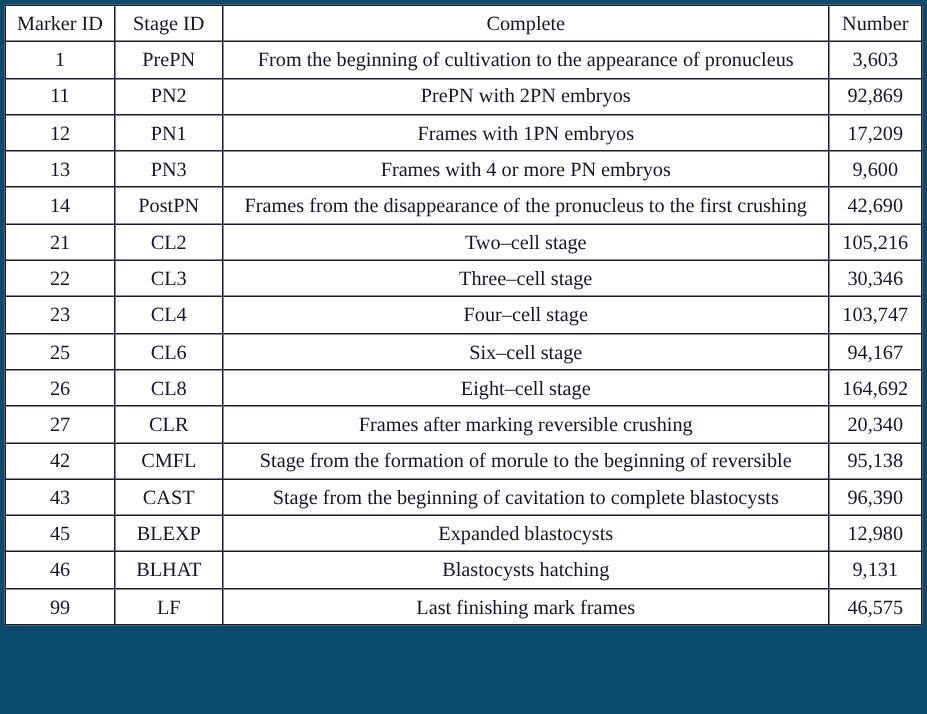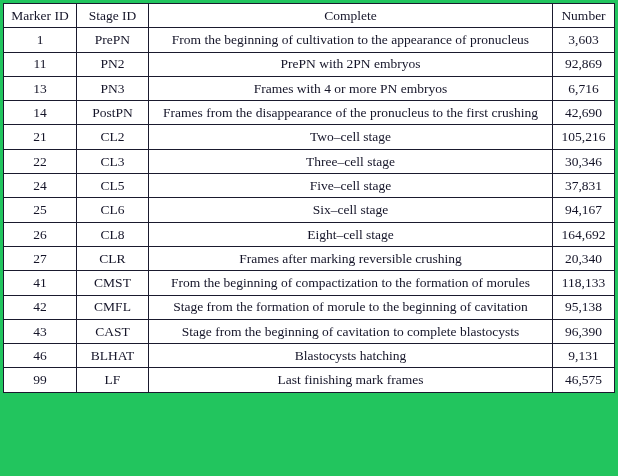--- a/index.html
+++ b/index.html
@@ -10,21 +10,21 @@
   body {
     width: 618px;
     height: 476px;
     overflow: hidden;
     font-family: "Liberation Serif", "DejaVu Serif", serif;
   }
   .page {
     position: relative;
     width: 618px;
     height: 476px;
-    background: #22c55e;
+    background: #0c4a6e;
     box-sizing: border-box;
     padding: 3px 4px 6px 3px;
   }
   table.stage-table {
     border-collapse: collapse;
     width: 611px;
     table-layout: fixed;
     background: #ffffff;
   }
   table.stage-table td,
@@ -76,84 +76,90 @@
           <td class="cell-decoding">From the beginning of cultivation to the appearance of pronucleus</td>
           <td class="cell-number">3,603</td>
         </tr>
         <tr>
           <td class="cell-marker">11</td>
           <td class="cell-stage">PN2</td>
           <td class="cell-decoding">PrePN with 2PN embryos</td>
           <td class="cell-number">92,869</td>
         </tr>
         <tr>
+          <td class="cell-marker">12</td>
+          <td class="cell-stage">PN1</td>
+          <td class="cell-decoding">Frames with 1PN embryos</td>
+          <td class="cell-number">17,209</td>
+        </tr>
+        <tr>
           <td class="cell-marker">13</td>
           <td class="cell-stage">PN3</td>
           <td class="cell-decoding">Frames with 4 or more PN embryos</td>
-          <td class="cell-number">6,716</td>
+          <td class="cell-number">9,600</td>
         </tr>
         <tr>
           <td class="cell-marker">14</td>
           <td class="cell-stage">PostPN</td>
           <td class="cell-decoding">Frames from the disappearance of the pronucleus to the first crushing</td>
           <td class="cell-number">42,690</td>
         </tr>
         <tr>
           <td class="cell-marker">21</td>
           <td class="cell-stage">CL2</td>
           <td class="cell-decoding">Two–cell stage</td>
           <td class="cell-number">105,216</td>
         </tr>
         <tr>
           <td class="cell-marker">22</td>
           <td class="cell-stage">CL3</td>
           <td class="cell-decoding">Three–cell stage</td>
           <td class="cell-number">30,346</td>
         </tr>
         <tr>
-          <td class="cell-marker">24</td>
-          <td class="cell-stage">CL5</td>
-          <td class="cell-decoding">Five–cell stage</td>
-          <td class="cell-number">37,831</td>
+          <td class="cell-marker">23</td>
+          <td class="cell-stage">CL4</td>
+          <td class="cell-decoding">Four–cell stage</td>
+          <td class="cell-number">103,747</td>
         </tr>
         <tr>
           <td class="cell-marker">25</td>
           <td class="cell-stage">CL6</td>
           <td class="cell-decoding">Six–cell stage</td>
           <td class="cell-number">94,167</td>
         </tr>
         <tr>
           <td class="cell-marker">26</td>
           <td class="cell-stage">CL8</td>
           <td class="cell-decoding">Eight–cell stage</td>
           <td class="cell-number">164,692</td>
         </tr>
         <tr>
           <td class="cell-marker">27</td>
           <td class="cell-stage">CLR</td>
           <td class="cell-decoding">Frames after marking reversible crushing</td>
           <td class="cell-number">20,340</td>
         </tr>
         <tr>
-          <td class="cell-marker">41</td>
-          <td class="cell-stage">CMST</td>
-          <td class="cell-decoding">From the beginning of compactization to the formation of morules</td>
-          <td class="cell-number">118,133</td>
-        </tr>
-        <tr>
           <td class="cell-marker">42</td>
           <td class="cell-stage">CMFL</td>
-          <td class="cell-decoding">Stage from the formation of morule to the beginning of cavitation</td>
+          <td class="cell-decoding">Stage from the formation of morule to the beginning of reversible</td>
           <td class="cell-number">95,138</td>
         </tr>
         <tr>
           <td class="cell-marker">43</td>
           <td class="cell-stage">CAST</td>
           <td class="cell-decoding">Stage from the beginning of cavitation to complete blastocysts</td>
           <td class="cell-number">96,390</td>
+        </tr>
+        <tr>
+          <td class="cell-marker">45</td>
+          <td class="cell-stage">BLEXP</td>
+          <td class="cell-decoding">Expanded blastocysts</td>
+          <td class="cell-number">12,980</td>
         </tr>
         <tr>
           <td class="cell-marker">46</td>
           <td class="cell-stage">BLHAT</td>
           <td class="cell-decoding">Blastocysts hatching</td>
           <td class="cell-number">9,131</td>
         </tr>
         <tr>
           <td class="cell-marker">99</td>
           <td class="cell-stage">LF</td>

